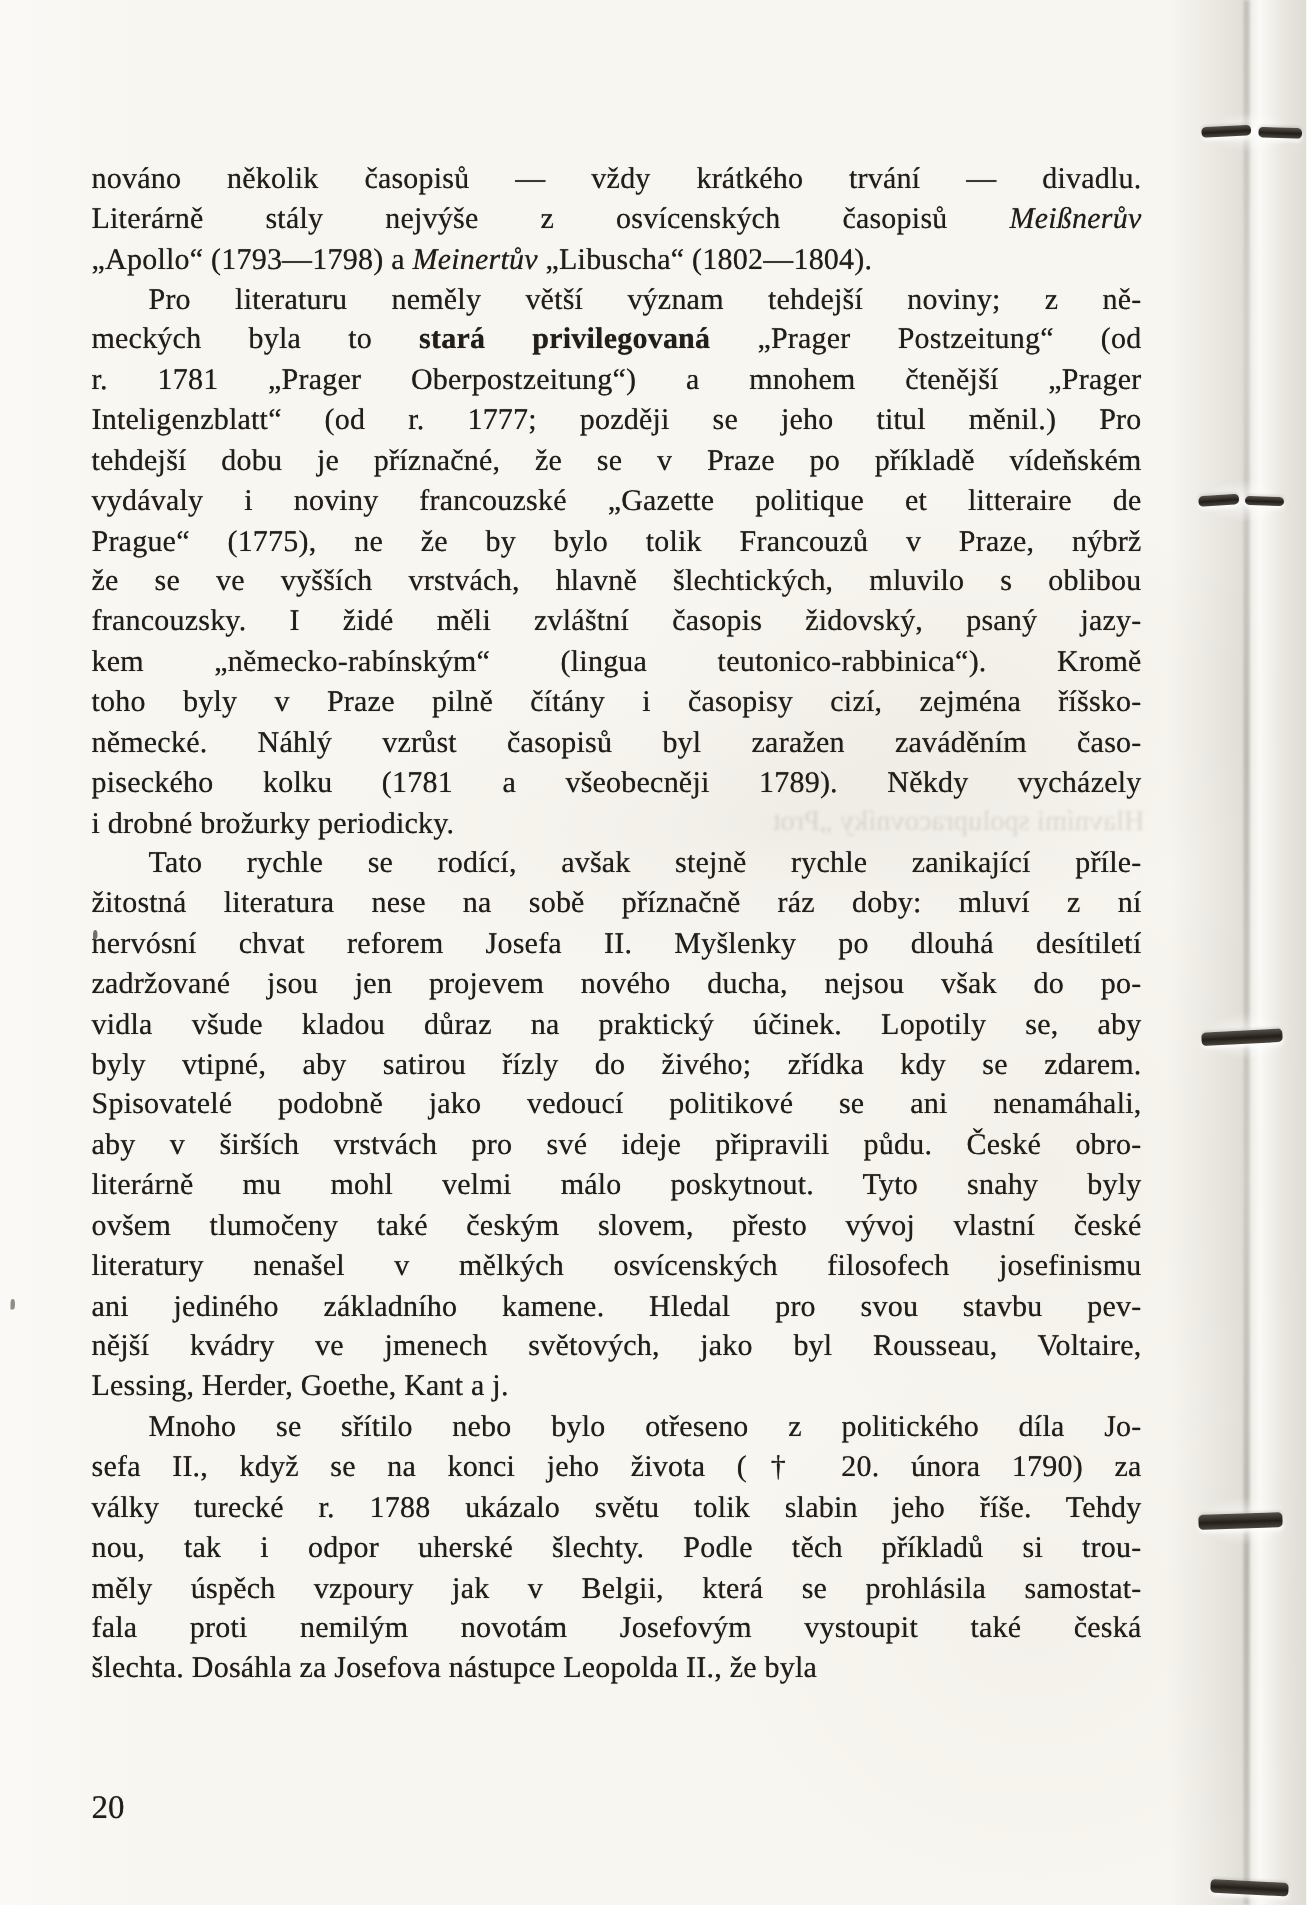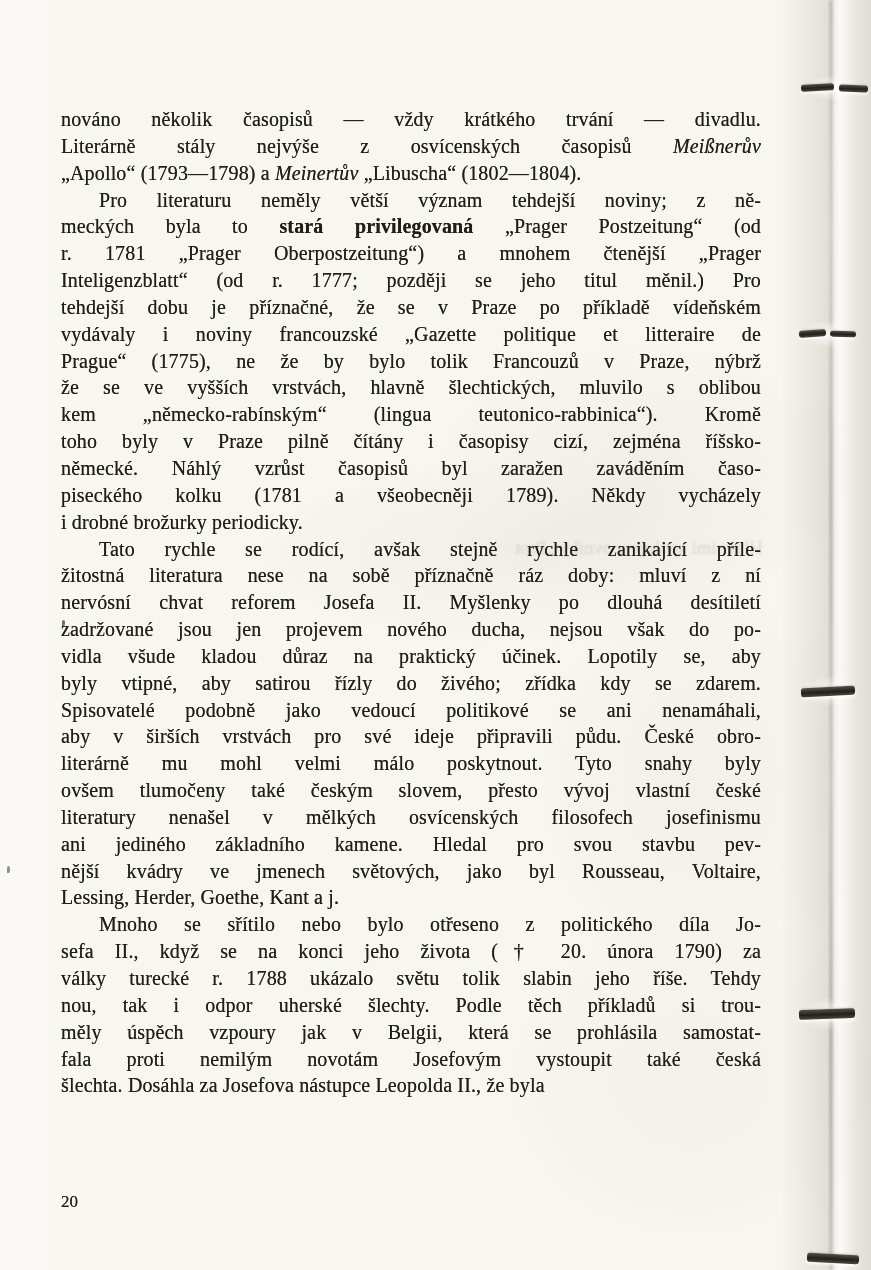--- a/index.html
+++ b/index.html
@@ -79,21 +79,21 @@
     height: 26.85px;
   }
   .line.last { text-align-last: left; }
   .line.indent { text-indent: 38px; }
   .line .italic { font-style: italic; margin-top: 20px; }
   .line .bold { font-weight: bold; }
   .page-number {
     position: absolute;
     left: 61px; top: 1192px;
     color: var(--ink);
-    font-size: 17px;
+    font-size: 22px;
     text-shadow: 0 0 0.45px rgba(25,20,15,0.75);
   }
   
   .bleed-line {
     position: absolute;
     left: 418px; top: 537px;
     width: 345px;
     color: rgba(85,78,64,0.30);
     font-size: 19px;
     transform: scaleX(-1);
@@ -122,20 +122,21 @@
       <div class="line"><span>Literárně stály nejvýše z osvícenských časopisů </span><span class="italic">Meißnerův</span></div>
       <div class="line last"><span>„Apollo“ (1793—1798) a </span><span class="italic">Meinertův</span><span> „Libuscha“ (1802—1804).</span></div>
       <div class="line indent"><span>Pro literaturu neměly větší význam tehdejší noviny; z ně-</span></div>
       <div class="line"><span>meckých byla to </span><span class="bold">stará privilegovaná</span><span> „Prager Postzeitung“ (od</span></div>
       <div class="line"><span>r. 1781 „Prager Oberpostzeitung“) a mnohem čtenější „Prager</span></div>
       <div class="line"><span>Inteligenzblatt“ (od r. 1777; později se jeho titul měnil.) Pro</span></div>
       <div class="line"><span>tehdejší dobu je příznačné, že se v Praze po příkladě vídeňském</span></div>
       <div class="line"><span>vydávaly i noviny francouzské „Gazette politique et litteraire de</span></div>
       <div class="line"><span>Prague“ (1775), ne že by bylo tolik Francouzů v Praze, nýbrž</span></div>
       <div class="line"><span>že se ve vyšších vrstvách, hlavně šlechtických, mluvilo s oblibou</span></div>
+      <div class="line"><span>francouzsky. I židé měli zvláštní časopis židovský, psaný jazy-</span></div>
       <div class="line"><span>kem „německo-rabínským“ (lingua teutonico-rabbinica“). Kromě</span></div>
       <div class="line"><span>toho byly v Praze pilně čítány i časopisy cizí, zejména říšsko-</span></div>
       <div class="line"><span>německé. Náhlý vzrůst časopisů byl zaražen zaváděním časo-</span></div>
       <div class="line"><span>piseckého kolku (1781 a všeobecněji 1789). Někdy vycházely</span></div>
       <div class="line last"><span>i drobné brožurky periodicky.</span></div>
       <div class="line indent"><span>Tato rychle se rodící, avšak stejně rychle zanikající příle-</span></div>
       <div class="line"><span>žitostná literatura nese na sobě příznačně ráz doby: mluví z ní</span></div>
       <div class="line"><span>nervósní chvat reforem Josefa II. Myšlenky po dlouhá desítiletí</span></div>
       <div class="line"><span>zadržované jsou jen projevem nového ducha, nejsou však do po-</span></div>
       <div class="line"><span>vidla všude kladou důraz na praktický účinek. Lopotily se, aby</span></div>

